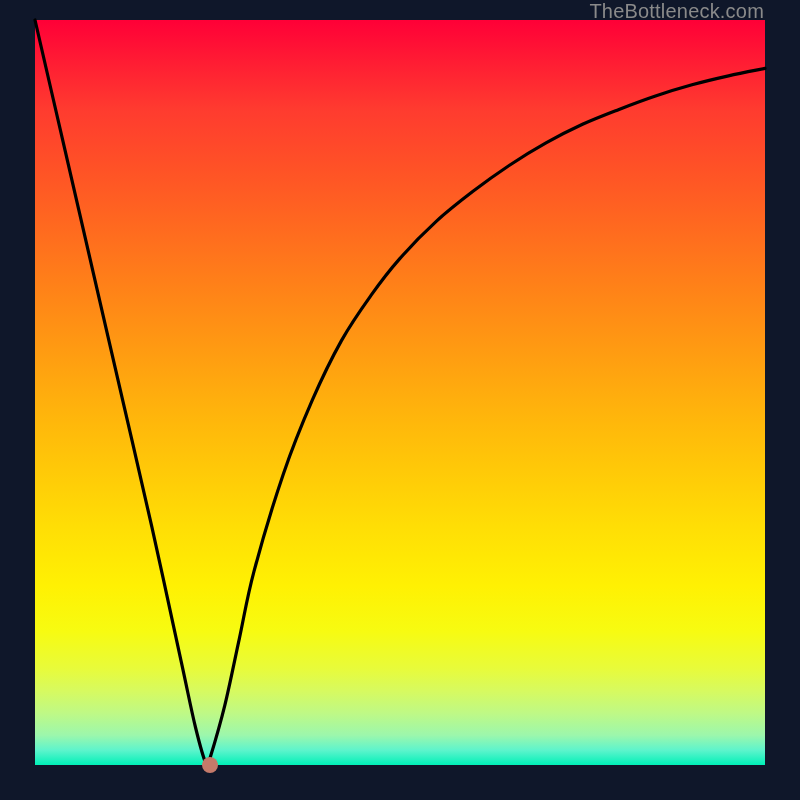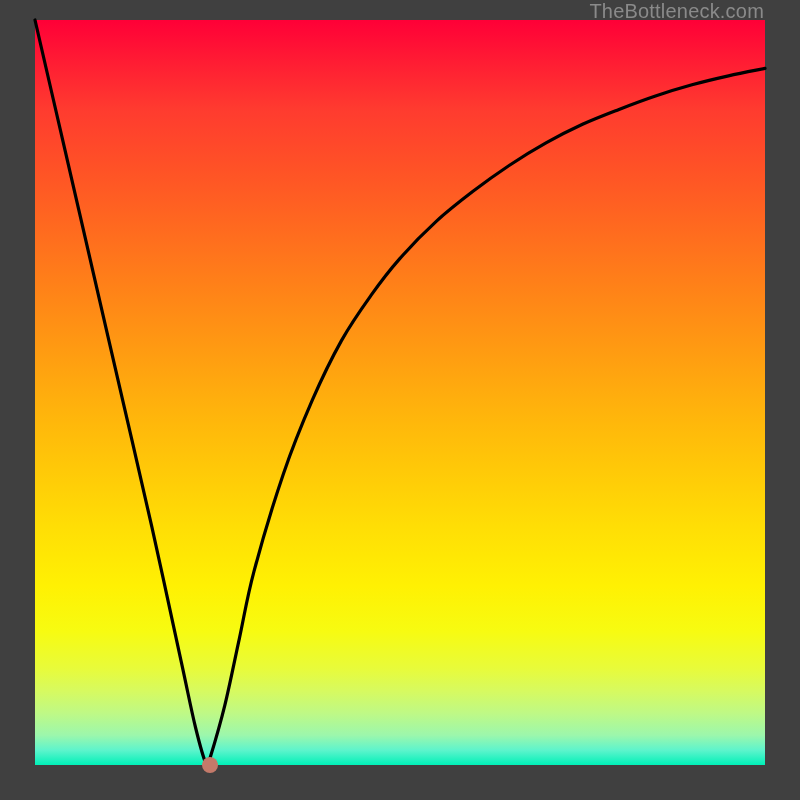--- a/index.html
+++ b/index.html
@@ -10,21 +10,21 @@
     background: #000;
     overflow: hidden;
     font-family: Arial, Helvetica, sans-serif;
   }
   .frame {
     position: absolute;
     top: 0;
     left: 0;
     width: 800px;
     height: 800px;
-    background: #404040;
+    background: #0f172a;
   }
   .plot-area {
     position: absolute;
     top: 20px;
     left: 35px;
     width: 730px;
     height: 745px;
     
     background: linear-gradient(to bottom,
       #ff0037 0%,

